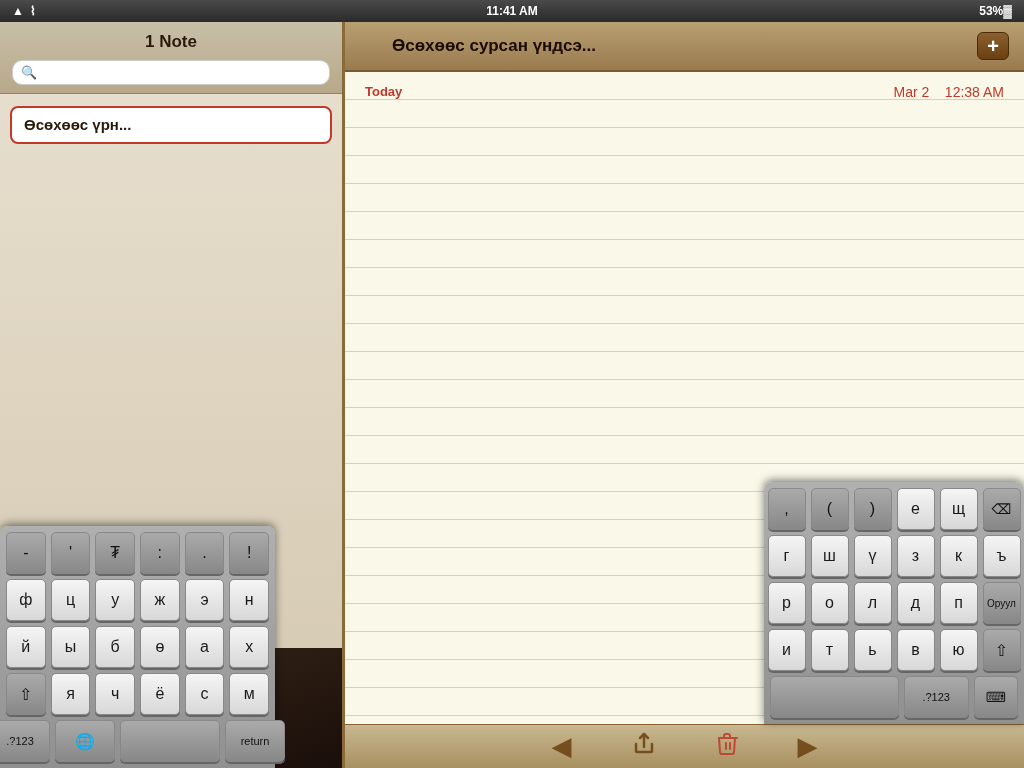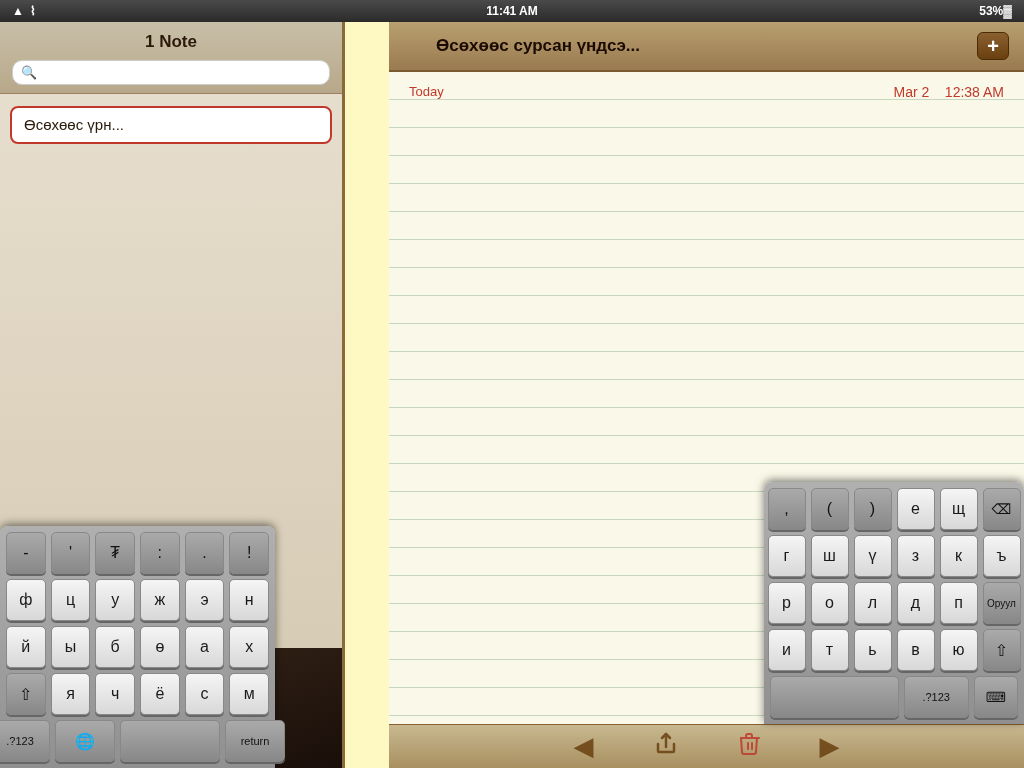--- a/index.html
+++ b/index.html
@@ -26,22 +26,21 @@
     }
     .status-left { display: flex; gap: 6px; align-items: center; }
     .status-center { position: absolute; left: 50%; transform: translateX(-50%); }
     .status-right { display: flex; align-items: center; margin-left: 9px; }
 
     
     #main-container {
       display: flex;
       width: 1024px;
       height: 746px;
-      background: #fef9c3;
-      gap: 44px;
+      background: #be185d;
     }
 
     
     #sidebar {
       width: 345px;
       height: 100%;
       background: linear-gradient(180deg, #e8e0d0 0%, #d4c8b0 100%);
       border-right: 3px solid #8b6a3a;
       display: flex;
       flex-direction: column;
@@ -93,21 +92,21 @@
       margin: 6px 10px;
       padding: 8px 12px;
       background: white;
       border: 2px solid #c0392b;
       border-radius: 8px;
       cursor: pointer;
     }
     .note-item-text {
       font-size: 15px;
       color: #2a1a0a;
-      font-weight: 400;
+      font-weight: 700;
     }
 
     
     #sidebar-bottom {
       height: 120px;
       background: linear-gradient(160deg, #3a2a1a 0%, #1a0e0a 100%);
       position: relative;
       overflow: hidden;
     }
     #sidebar-bottom::before {
@@ -181,21 +180,21 @@
     }
 
     .note-date-row {
       display: flex;
       justify-content: space-between;
       margin-bottom: 8px;
     }
     .note-today {
       color: #c0392b;
       font-size: 13px;
-      font-weight: 400;
+      font-weight: 700;
     }
     .note-datetime {
       color: #c0392b;
       font-size: 14px;
     }
     .note-body {
       font-size: 17px;
       color: #1a1a1a;
       line-height: 28px;
     }

